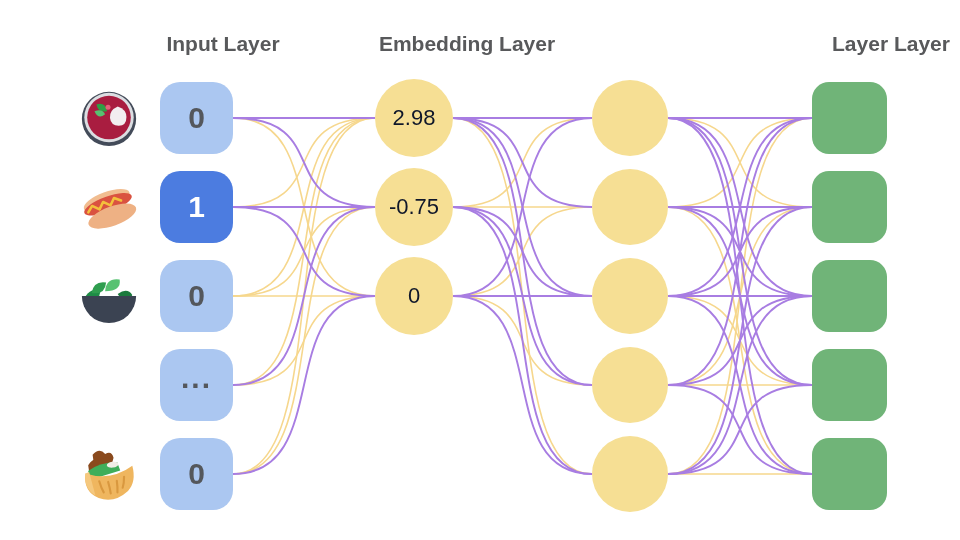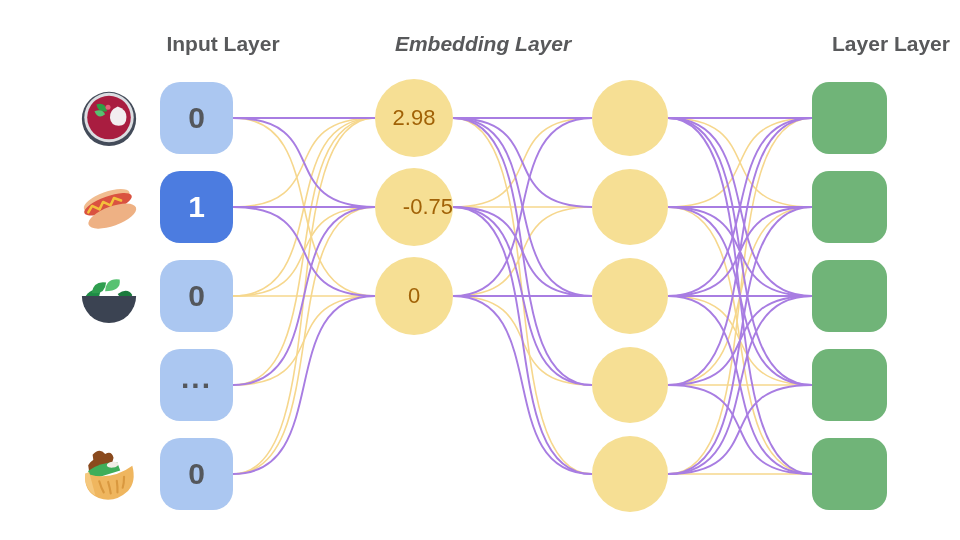--- a/index.html
+++ b/index.html
@@ -6,41 +6,41 @@
   .canvas{
     position:relative;width:960px;height:540px;background:#ffffff;overflow:hidden;
     font-family:"Liberation Sans", sans-serif;
   }
   .edges-svg{position:absolute;left:0;top:0;width:960px;height:540px;}
   .layer-title{
     position:absolute;top:32px;transform:translateX(-50%);
     font-size:21px;font-weight:bold;color:var(--c-title,#58595b);white-space:nowrap;margin-left:33px;
   }
   .title-input{left:190px;}
-  .title-embedding{left:450px;font-style:italic;}
+  .title-embedding{left:434px;}
   .title-output{left:858px;}
 
   .node{position:absolute;display:flex;align-items:center;justify-content:center;box-sizing:border-box;}
   .input-node{
     left:160px;width:73px;height:72px;border-radius:20px;
     background:var(--c-input,#abc7f1);
     font-size:30px;font-weight:bold;color:var(--c-node-text,#54575c);
   }
   .input-node.active{background:var(--c-input-active,#4c7ce0);color:var(--c-active-text,#ffffff);}
   .input-node .ellipsis{transform:translateY(-22%);letter-spacing:2px;}
   .emb-node{
     left:375px;width:78px;height:78px;border-radius:50%;
     background:var(--c-emb,#f6df94);
-    font-size:22px;color:#a16207;
+    font-size:22px;color:#0f172a;
   }
   .hid-node{left:592px;width:76px;height:76px;border-radius:50%;background:var(--c-emb,#f6df94);}
   .out-node{left:812px;width:75px;height:72px;border-radius:17px;background:var(--c-out,#70b478);}
 
   .r0s{top:82px;}  .r1s{top:171px;} .r2s{top:260px;} .r3s{top:349px;} .r4s{top:438px;}
-  .e0{top:79px;}   .e1{top:168px;justify-content:flex-end;}  .e2{top:257px;}
+  .e0{top:79px;}   .e1{top:168px;}  .e2{top:257px;}
   .h0{top:80px;}   .h1{top:169px;}  .h2{top:258px;}  .h3{top:347px;}  .h4{top:436px;}
 
   .food-icon{position:absolute;left:78px;width:62px;height:62px;}
   .f0{top:87px;} .f1{top:176px;} .f2{top:264px;} .f4{top:443px;}
 </style>
 </head>
 <body>
 
 <div class="canvas">
 

